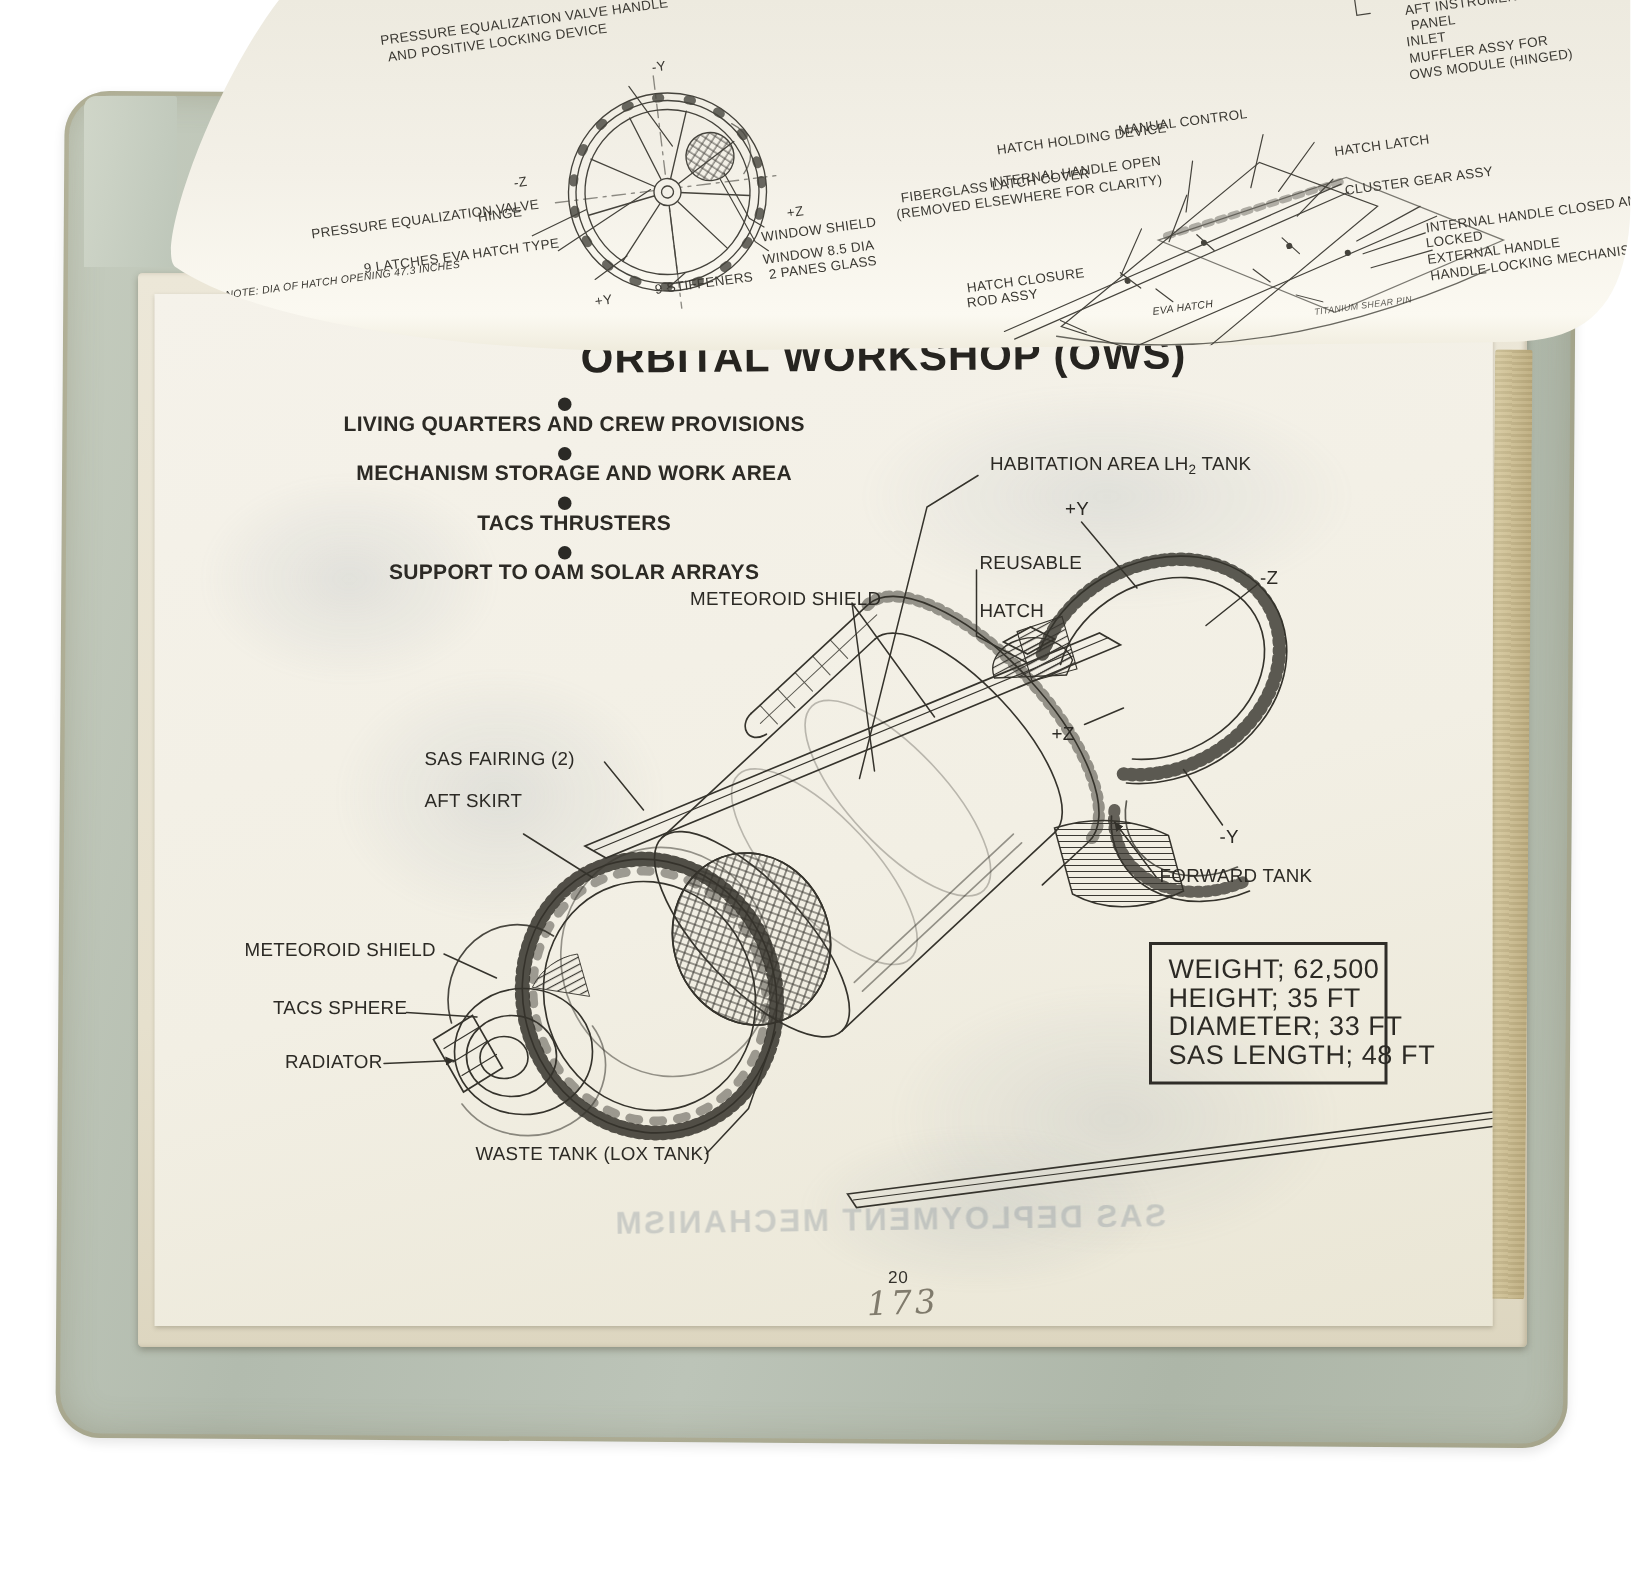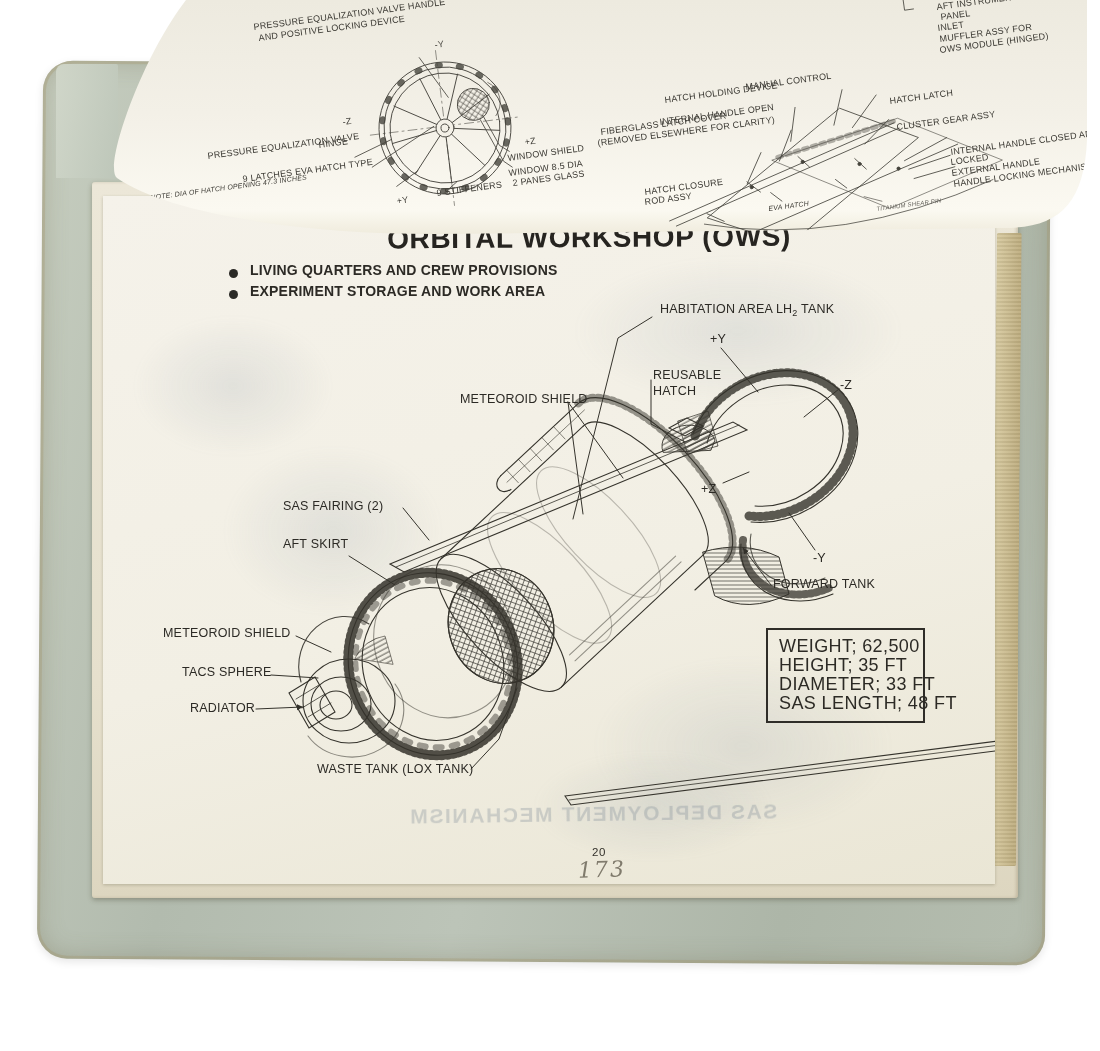--- a/index.html
+++ b/index.html
@@ -22,21 +22,21 @@
 
   
   .main-page{position:absolute;left:103px;top:196px;width:892px;height:688px;
     background:linear-gradient(165deg,#f5f2ea 0%,#f2efe4 55%,#eae6d5 100%);
     box-shadow:0 1px 3px rgba(80,75,55,.28);}
   .ghost-blob{position:absolute;border-radius:50%;
     background:radial-gradient(closest-side,rgba(124,138,152,.15),rgba(124,138,152,0));filter:blur(3px);}
   .page-title{position:absolute;left:80px;top:26px;width:812px;text-align:center;
     font-size:28px;font-weight:700;letter-spacing:.6px;color:#262420;transform:rotate(-.4deg);}
   .bullets{position:absolute;left:126px;top:66px;}
-  .bullet-row{display:flex;align-items:flex-end;margin-bottom:5px;}
+  .bullet-row{display:flex;align-items:center;margin-bottom:5px;flex-direction:column;}
   .dot{width:9px;height:9px;border-radius:50%;background:#2b2a26;margin:3px 12px 0 0;flex:none;}
   .bullet-text{font-size:14px;font-weight:700;letter-spacing:.2px;color:#2c2a25;white-space:nowrap;}
   .lbl{position:absolute;font-size:12.5px;font-weight:400;letter-spacing:.2px;color:#2c2a25;white-space:nowrap;}
   .sub2{font-size:9px;vertical-align:-3px;}
   .spec{position:absolute;left:663px;top:432px;width:144px;height:84px;border:2px solid #2f2d28;
     padding:7px 0 0 11px;}
   .spec span{display:block;font-size:18px;letter-spacing:.4px;line-height:19px;color:#2c2a25;white-space:nowrap;}
   .ghost-title{position:absolute;left:300px;top:606px;width:380px;text-align:center;
     transform:scaleX(-1) rotate(.8deg);font-size:21px;font-weight:700;letter-spacing:1.6px;
     color:rgba(120,132,146,.30);filter:blur(.5px);white-space:nowrap;}
@@ -76,21 +76,29 @@
 
     <div class="page-title">ORBITAL WORKSHOP (OWS)</div>
 
     <div class="bullets">
       <div class="bullet-row">
         <div class="dot"></div>
         <div class="bullet-text">LIVING QUARTERS AND CREW PROVISIONS</div>
       </div>
       <div class="bullet-row">
         <div class="dot"></div>
-        <div class="bullet-text">EXPERIMENT STORAGE AND WORK AREA</div>
+        <div class="bullet-text">MECHANISM STORAGE AND WORK AREA</div>
+      </div>
+      <div class="bullet-row">
+        <div class="dot"></div>
+        <div class="bullet-text">TACS THRUSTERS</div>
+      </div>
+      <div class="bullet-row">
+        <div class="dot"></div>
+        <div class="bullet-text">SUPPORT TO OAM SOLAR ARRAYS</div>
       </div>
     </div>
 
     <svg width="892" height="688" viewBox="0 0 892 688">
       <defs>
         <pattern id="xh" width="5" height="5" patternUnits="userSpaceOnUse" patternTransform="rotate(40)">
           <path d="M0,2.5 H5 M2.5,0 V5" stroke="#3a3832" stroke-width=".7"></path>
         </pattern>
         <pattern id="dh" width="4.5" height="4.5" patternUnits="userSpaceOnUse" patternTransform="rotate(62)">
           <path d="M1,0 V4.5" stroke="#3a3832" stroke-width=".8"></path>
@@ -176,25 +184,25 @@
         <path d="M193,440 L228,456"></path>
         <path d="M168,479 L215,482"></path>
         <path d="M153,513 L200,511" marker-end="url(#arr)"></path>
         <path d="M368,573 L396,543 L414,492"></path>
       </g>
     </svg>
 
     <div class="lbl" style="left:557px;top:106px;"><span>HABITATION AREA LH</span><span class="sub2">2</span><span> TANK</span></div>
     <div class="lbl" style="left:607px;top:136px;">+Y</div>
     <div class="lbl" style="left:550px;top:172px;">REUSABLE</div>
-    <div class="lbl" style="left:550px;top:188px;">HATCH</div>
+    <div class="lbl" style="left:550px;top:204px;">HATCH</div>
     <div class="lbl" style="left:357px;top:196px;">METEOROID SHIELD</div>
     <div class="lbl" style="left:737px;top:182px;">-Z</div>
     <div class="lbl" style="left:180px;top:303px;">SAS FAIRING (2)</div>
-    <div class="lbl" style="left:180px;top:341px;">AFT SKIRT</div>
+    <div class="lbl" style="left:180px;top:331px;">AFT SKIRT</div>
     <div class="lbl" style="left:598px;top:286px;">+Z</div>
     <div class="lbl" style="left:710px;top:355px;">-Y</div>
     <div class="lbl" style="left:670px;top:381px;">FORWARD TANK</div>
     <div class="lbl" style="left:60px;top:430px;">METEOROID SHIELD</div>
     <div class="lbl" style="left:79px;top:469px;">TACS SPHERE</div>
     <div class="lbl" style="left:87px;top:505px;">RADIATOR</div>
     <div class="lbl" style="left:214px;top:566px;">WASTE TANK (LOX TANK)</div>
 
     <div class="spec">
       <span>WEIGHT; 62,500</span>

